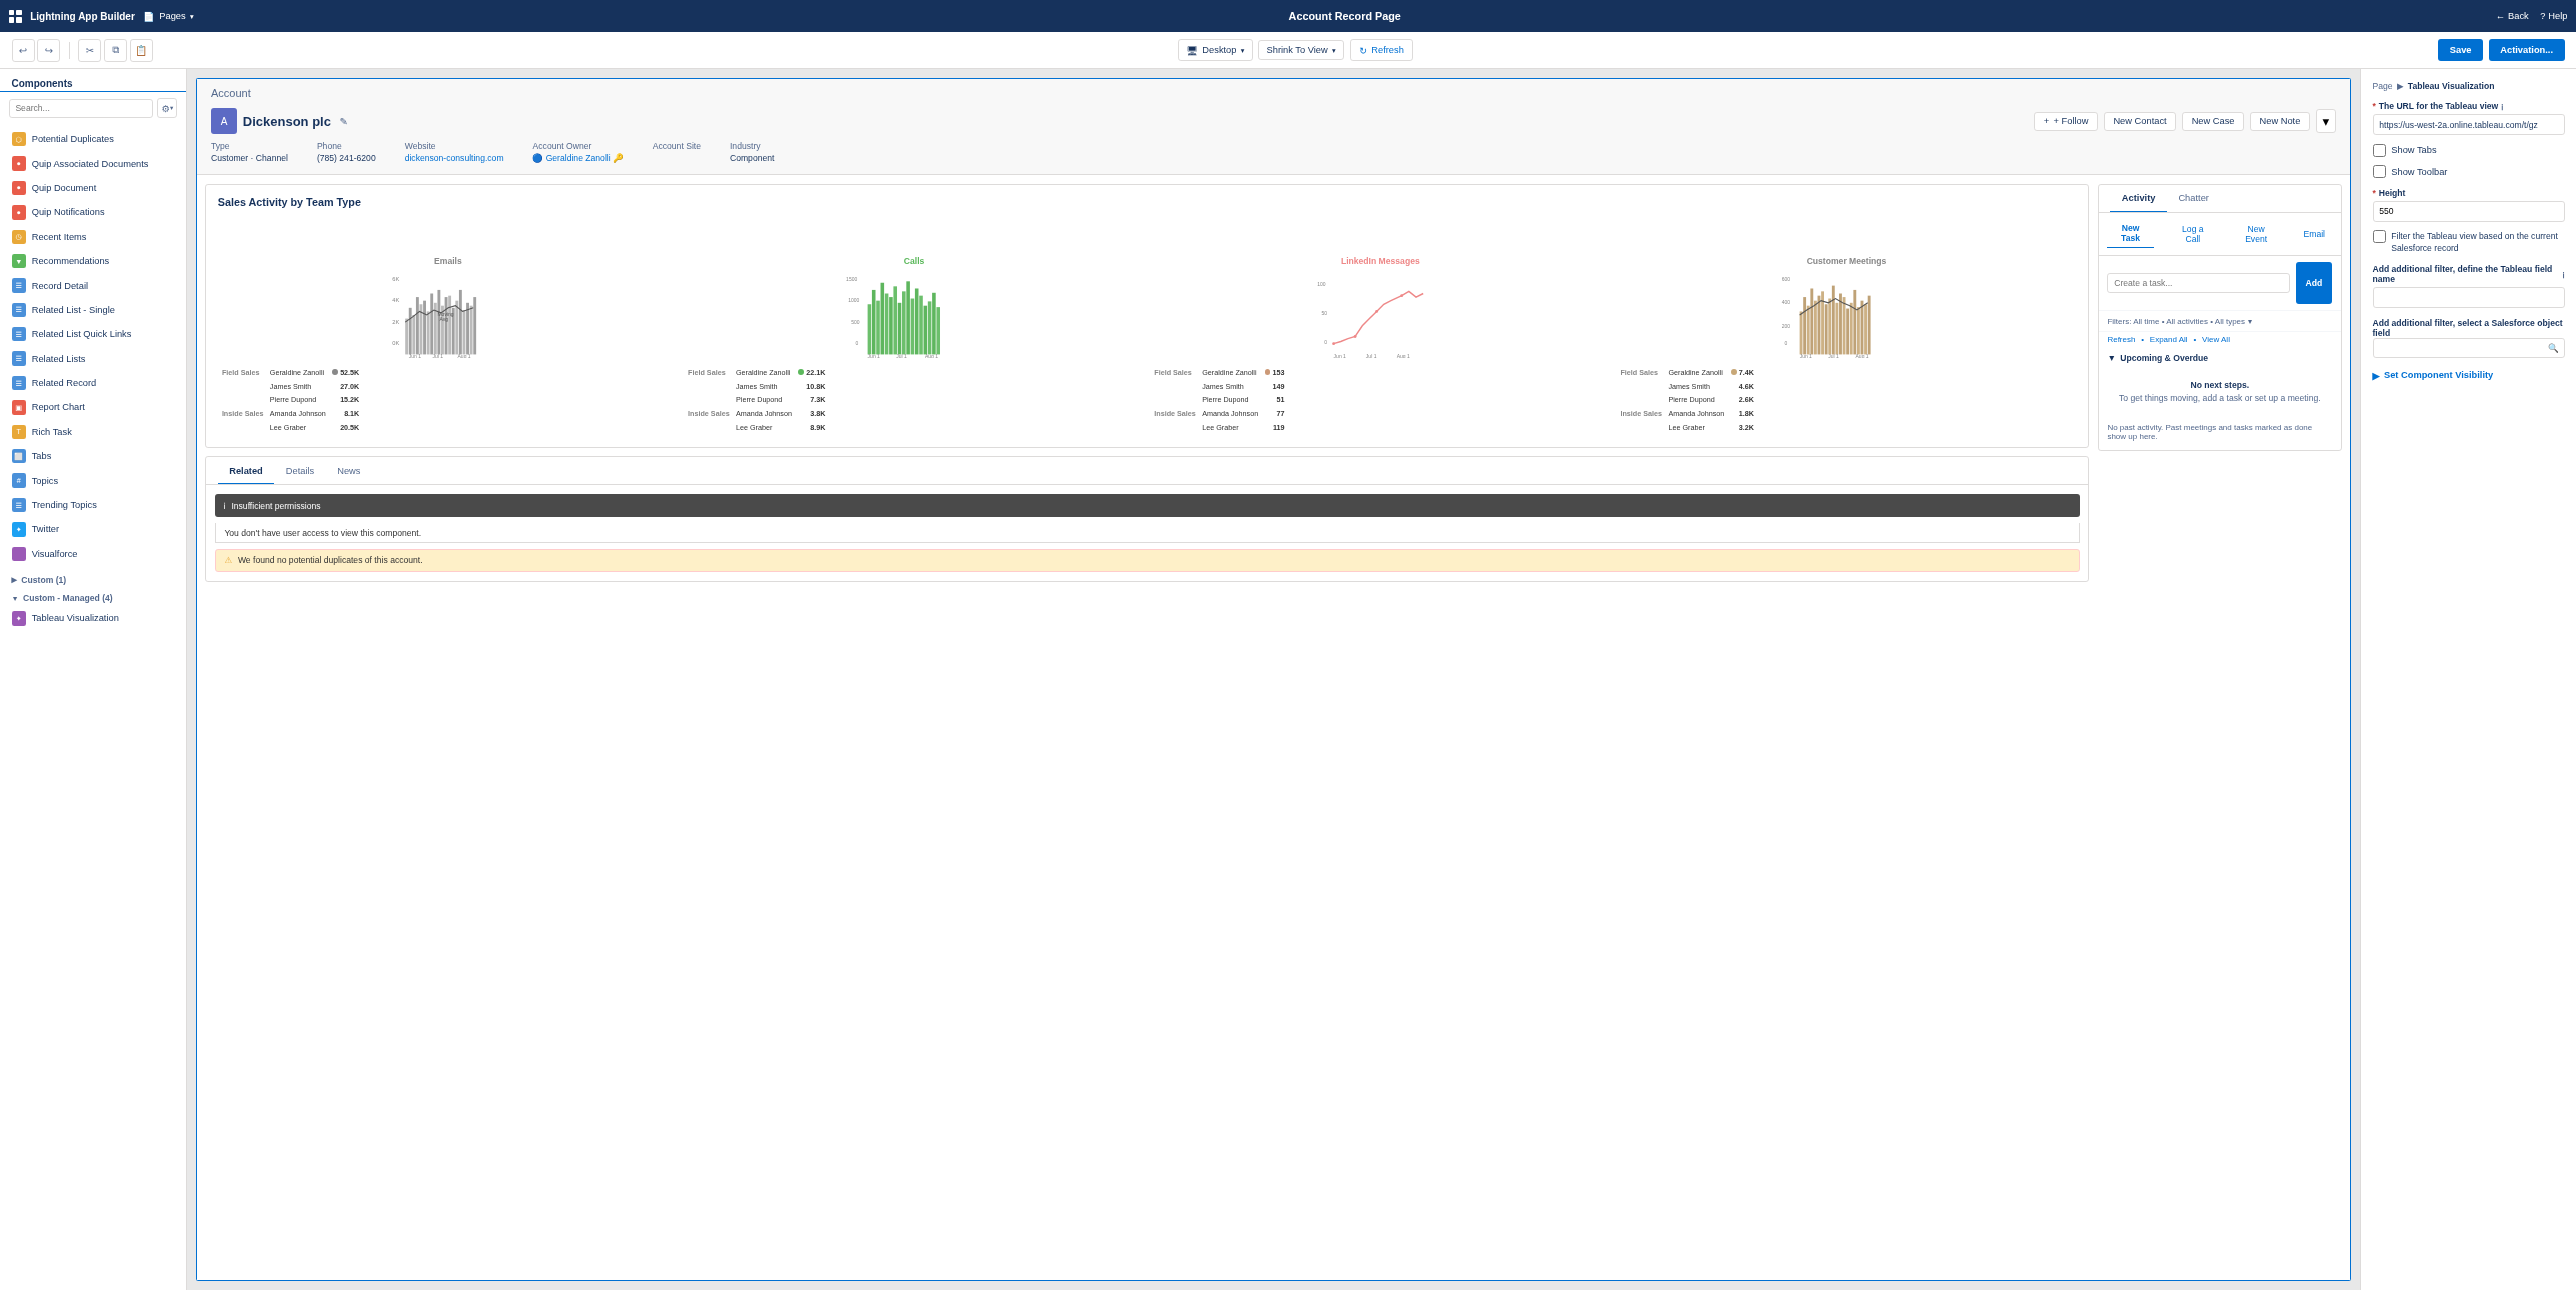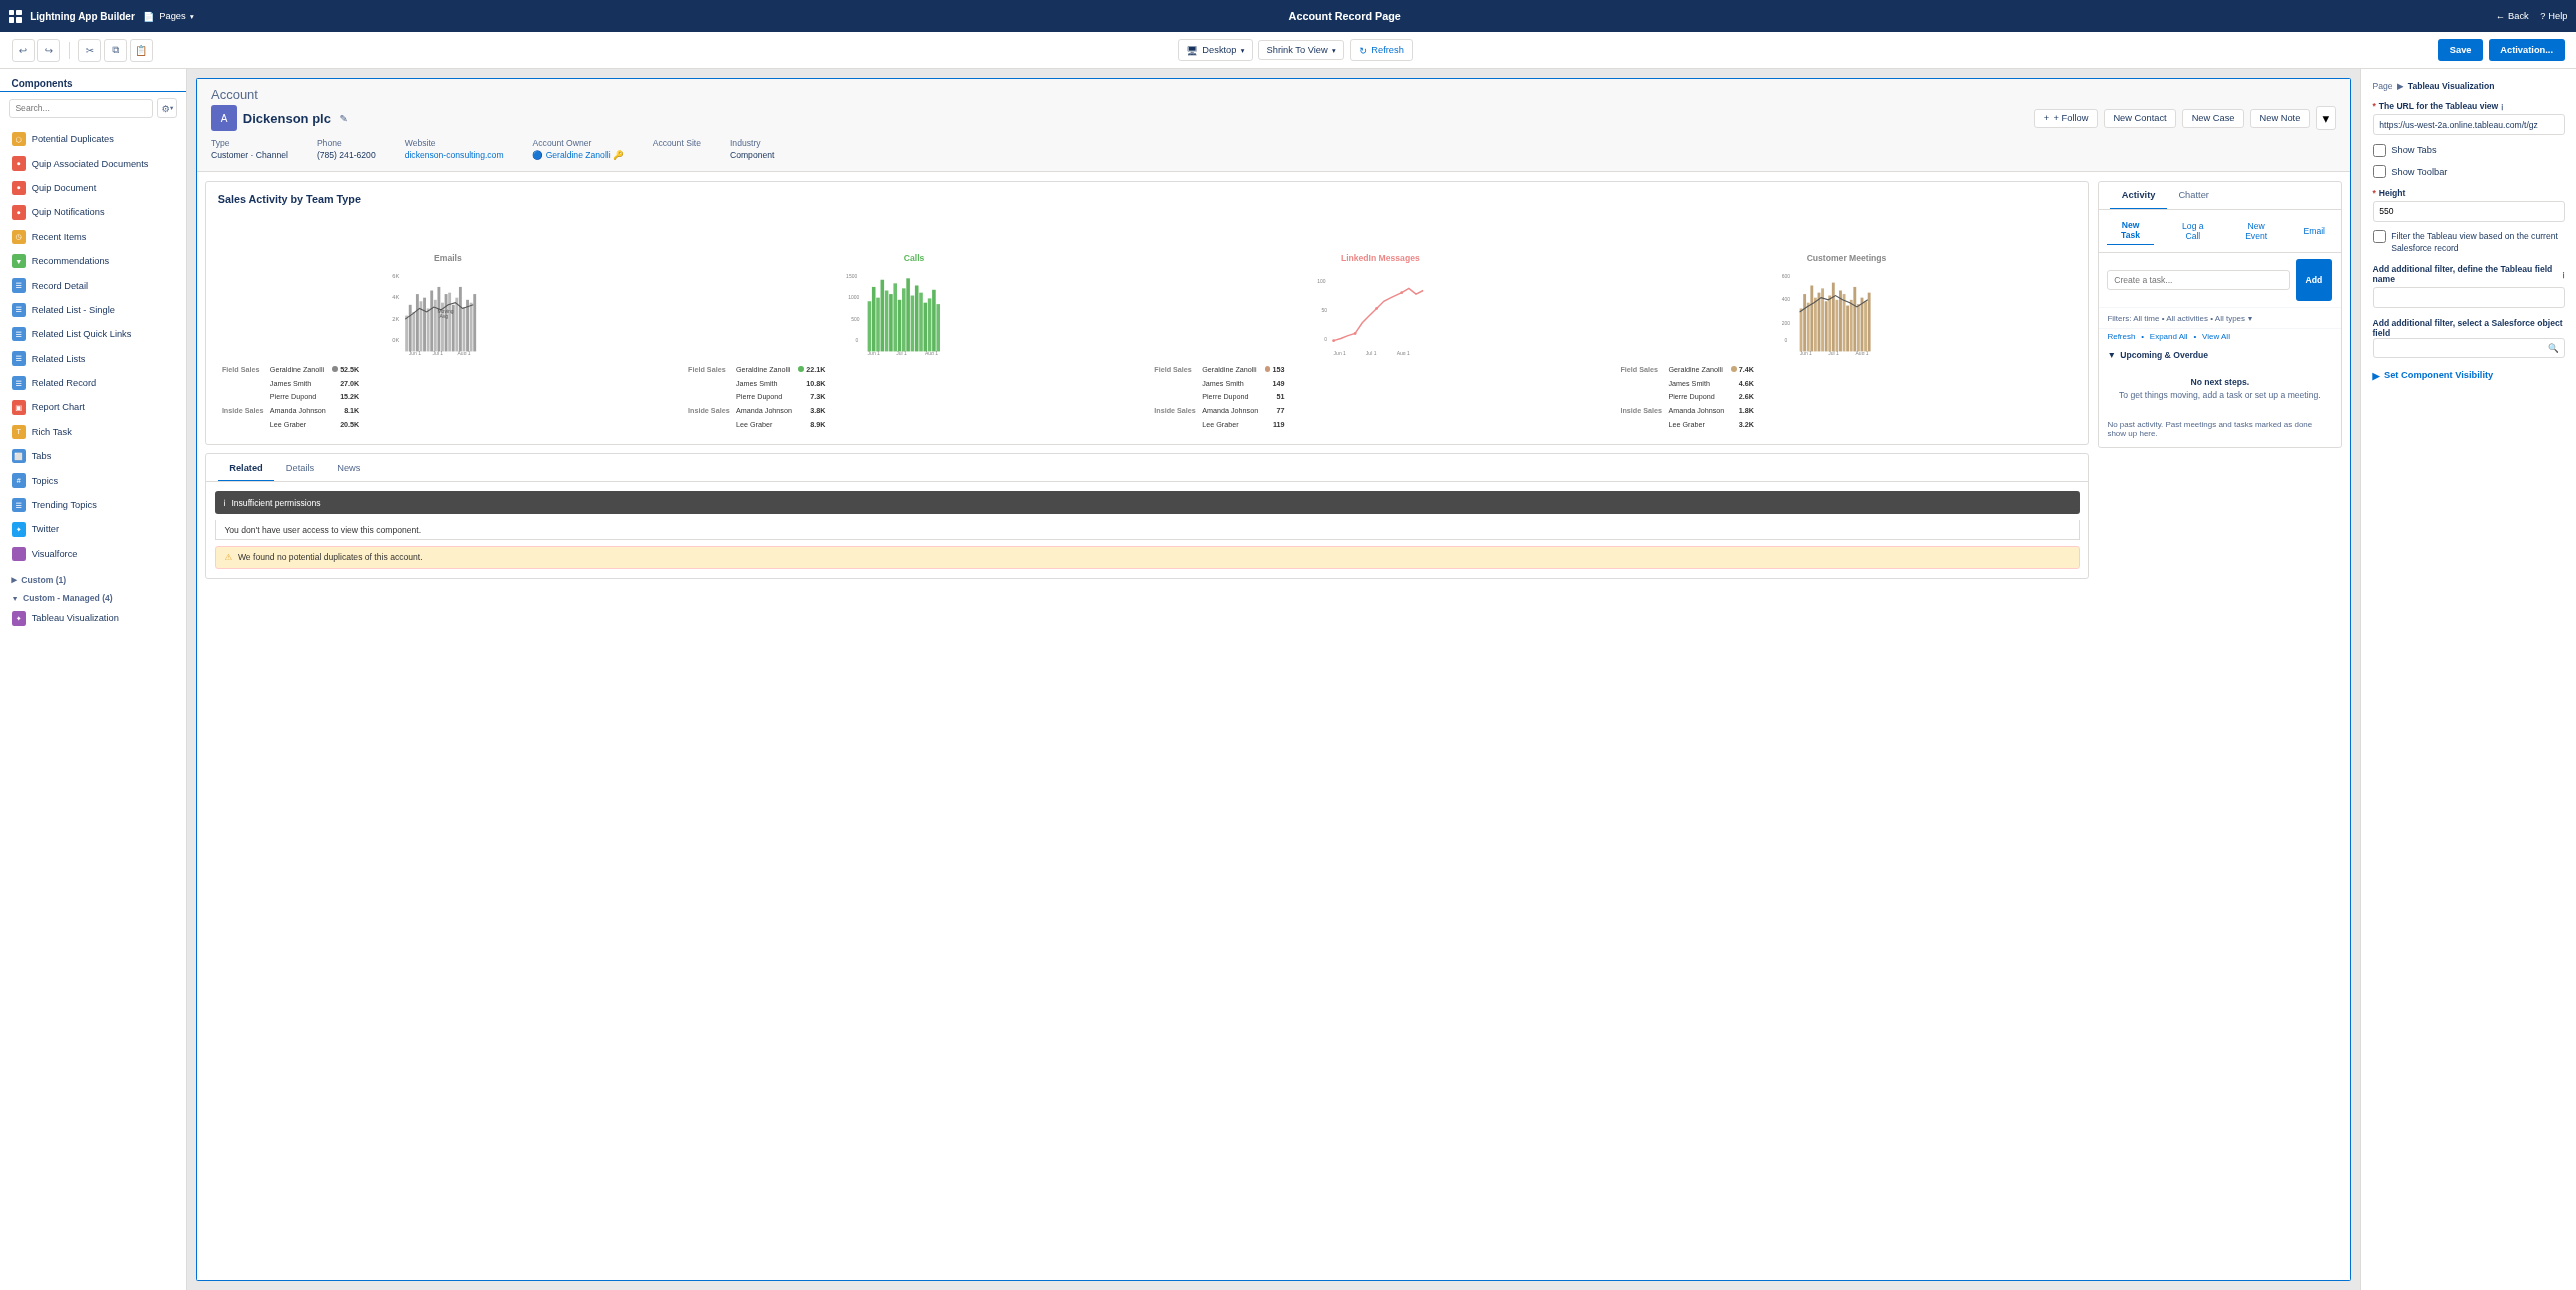--- a/index.html
+++ b/index.html
@@ -125,21 +125,21 @@
       min-height: 100%;
       border-radius: 1.4px;
     }
 
     
     .account-header {
       background: #f8f8f8;
       border-bottom: 0.7px solid #dddbda;
       padding: 8.6px 14.4px;
     }
-    .account-breadcrumb { font-size: 13px; color: #54698d; margin-bottom: 3px; }
+    .account-breadcrumb { font-size: 11px; color: #54698d; margin-bottom: 9px; }
     .account-title-row {
       display: flex; align-items: center; justify-content: space-between;
     }
     .account-title-left { display: flex; align-items: center; gap: 5.8px; }
     .account-icon {
       width: 26px; height: 26px; background: #5c6ac4;
       border-radius: 2.9px; display: flex; align-items: center; justify-content: center;
       color: white; font-size: 10px;
     }
     .account-name { font-size: 13px; font-weight: 700; color: #16325c; }

